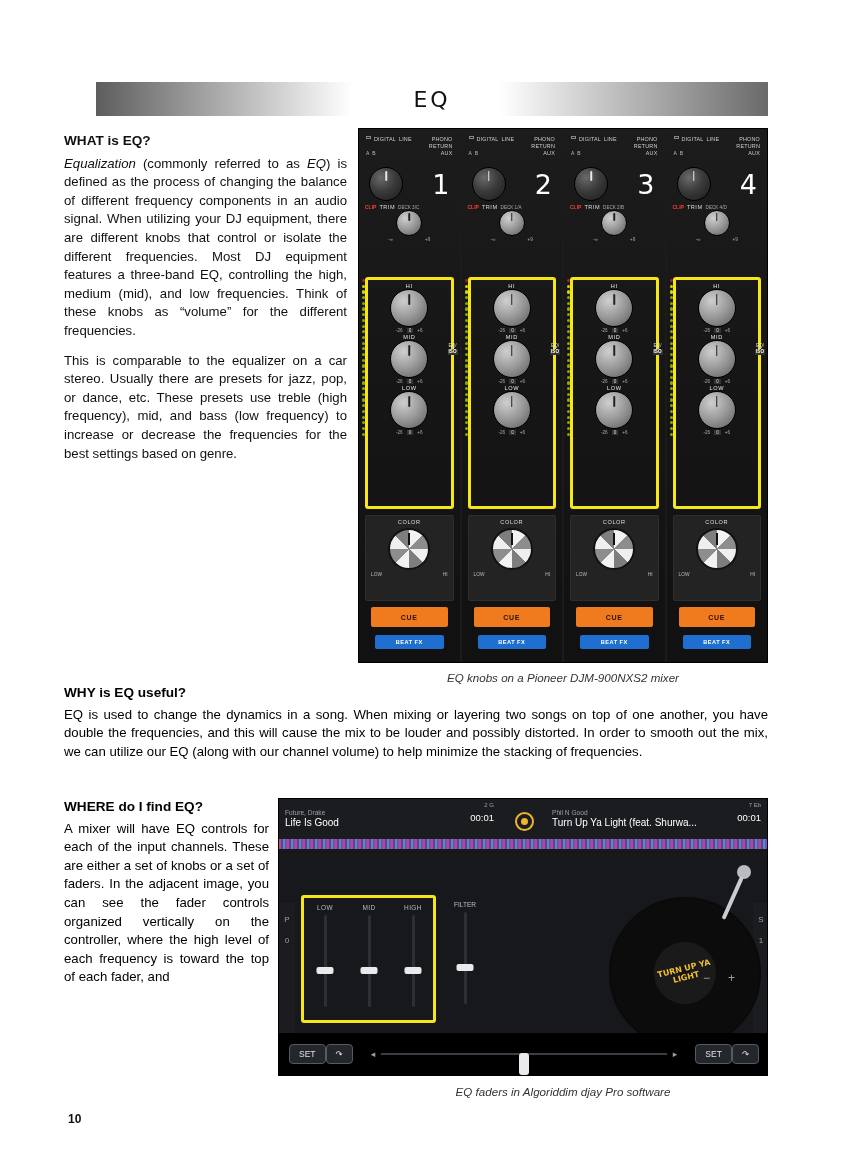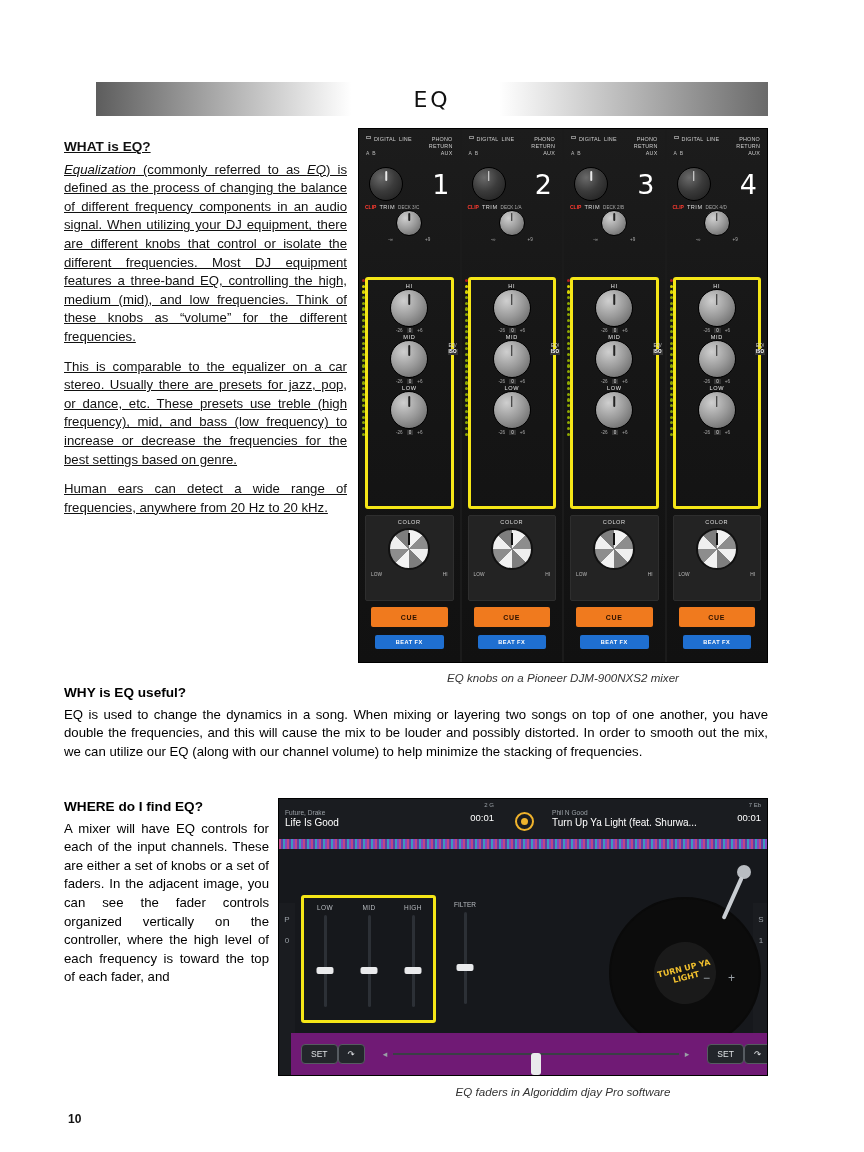--- a/index.html
+++ b/index.html
@@ -29,24 +29,23 @@
     background: linear-gradient(to right, #5d5d5d 0%, #ffffff 38%, #ffffff 60%, #6a6a6a 100%);
     display:flex; align-items:center; justify-content:center;
   }
   .eq-band-text {
     font-family:"DejaVu Sans", sans-serif;
     font-size:22px; letter-spacing:3px; color:#111;
   }
 
   
   .col-left {
-    position:absolute; left:64px; top:138px; width:283px;
+    position:absolute; left:64px; top:132px; width:283px;
     font-size:13.2px; line-height:18.6px; color:#111;
     text-align: justify;
-    text-decoration: underline;
   }
   .col-left h3 {
     margin:0 0 4px 0; font-size:13.6px; font-weight:bold; text-align:left;
   }
   .col-left p { margin:0 0 11px 0; }
   .col-left em { font-style: italic; }
 
   
   .mixer-wrap {
     position:absolute; left:358px; top:128px; width:410px; height:535px;
@@ -233,21 +232,21 @@
   }
   .tonearm .base{ position:absolute; right:0; top:0; width:14px;height:14px;border-radius:50%;background:#b9bdc2;}
   .tonearm .arm{ position:absolute; right:7px; top:12px; width:4px; height:46px; background:#c9cdd2; transform:rotate(24deg); transform-origin: top center; border-radius:2px;}
   .plusminus{ position:absolute; right:34px; bottom:46px; color:#9aa0a6; font-size:12px; display:flex; gap:18px;}
   .fxrow{
     position:absolute; left:14px; top:188px; width:212px; display:flex; justify-content:space-around; align-items:center;
     color:#c7cbd0; font-size:11px;
   }
   .fxrow .active{ color:#3a8fd9; }
   .djay-bottom{
-    position:absolute; left:12px; bottom:0; width:490px; height:42px; background:#701a75;
+    position:absolute; left:0; bottom:0; width:490px; height:42px; background:#000000;
     display:flex; align-items:center; justify-content:space-between; padding:0 10px;
   }
   .btn-sm{
     border:1px solid #565b61; border-radius:4px; color:#dfe2e5; font-size:8.5px;
     padding:4px 9px; background:#23262b;
   }
   .crossfader{
     flex:1 1 auto; margin:0 12px; height:20px; position:relative;
     display:flex; align-items:center;
   }
@@ -272,21 +271,20 @@
 
 
   <div class="eq-band">
     <span class="eq-band-text">EQ</span>
   </div>
 
   <div class="col-left">
     <h3>WHAT is EQ?</h3>
     <p><em>Equalization</em><span> (commonly referred to as </span><em>EQ</em><span>) is defined as the process of changing the balance of different frequency components in an audio signal. When utilizing your DJ equipment, there are different knobs that control or isolate the different frequencies. Most DJ equipment features a three-band EQ, controlling the high, medium (mid), and low frequencies. Think of these knobs as “volume” for the different frequencies.</span></p>
     <p>This is comparable to the equalizer on a car stereo. Usually there are presets for jazz, pop, or dance, etc. These presets use treble (high frequency), mid, and bass (low frequency) to increase or decrease the frequencies for the best settings based on genre.</p>
-    <p>Human ears can detect a wide range of frequencies, anywhere from 20 Hz to 20 kHz.</p>
   </div>
 
   <div class="mixer-wrap">
 
     <div class="mixer-ch">
       <div class="src-row">
         <div class="src-left">
           <div class="src-lineitem">
               <span class="rect"></span>
               <span class="tiny">DIGITAL</span>

